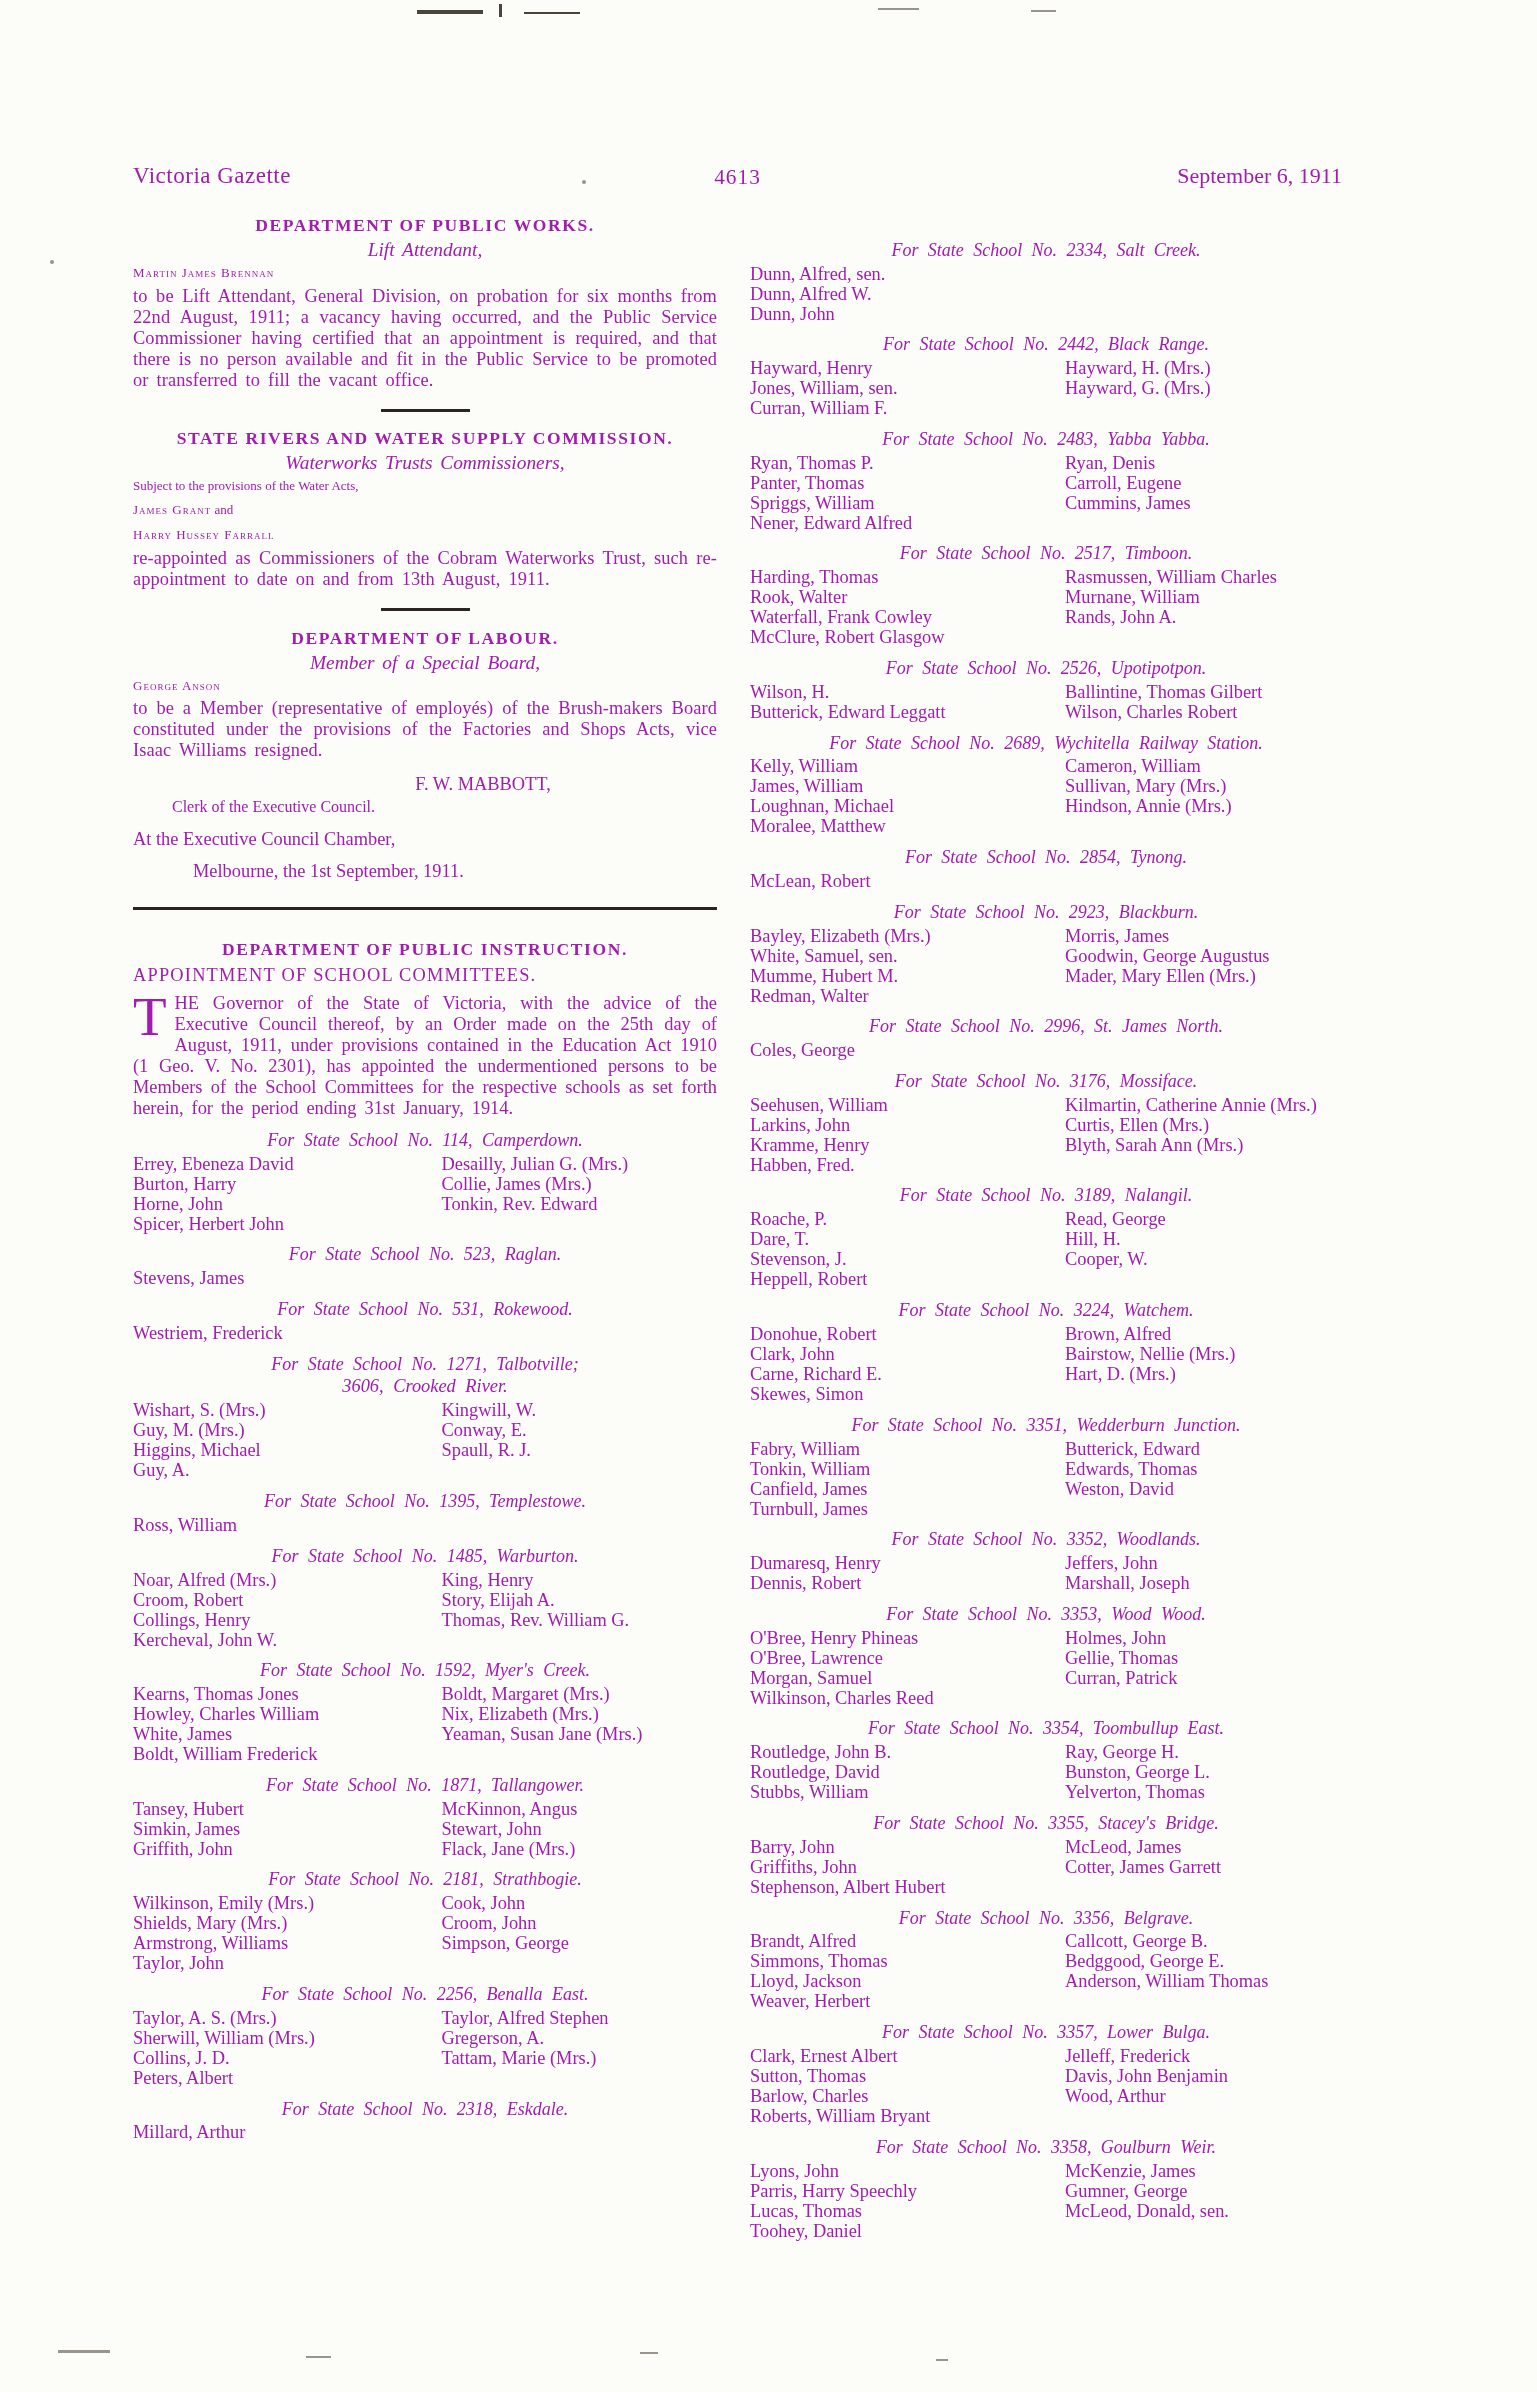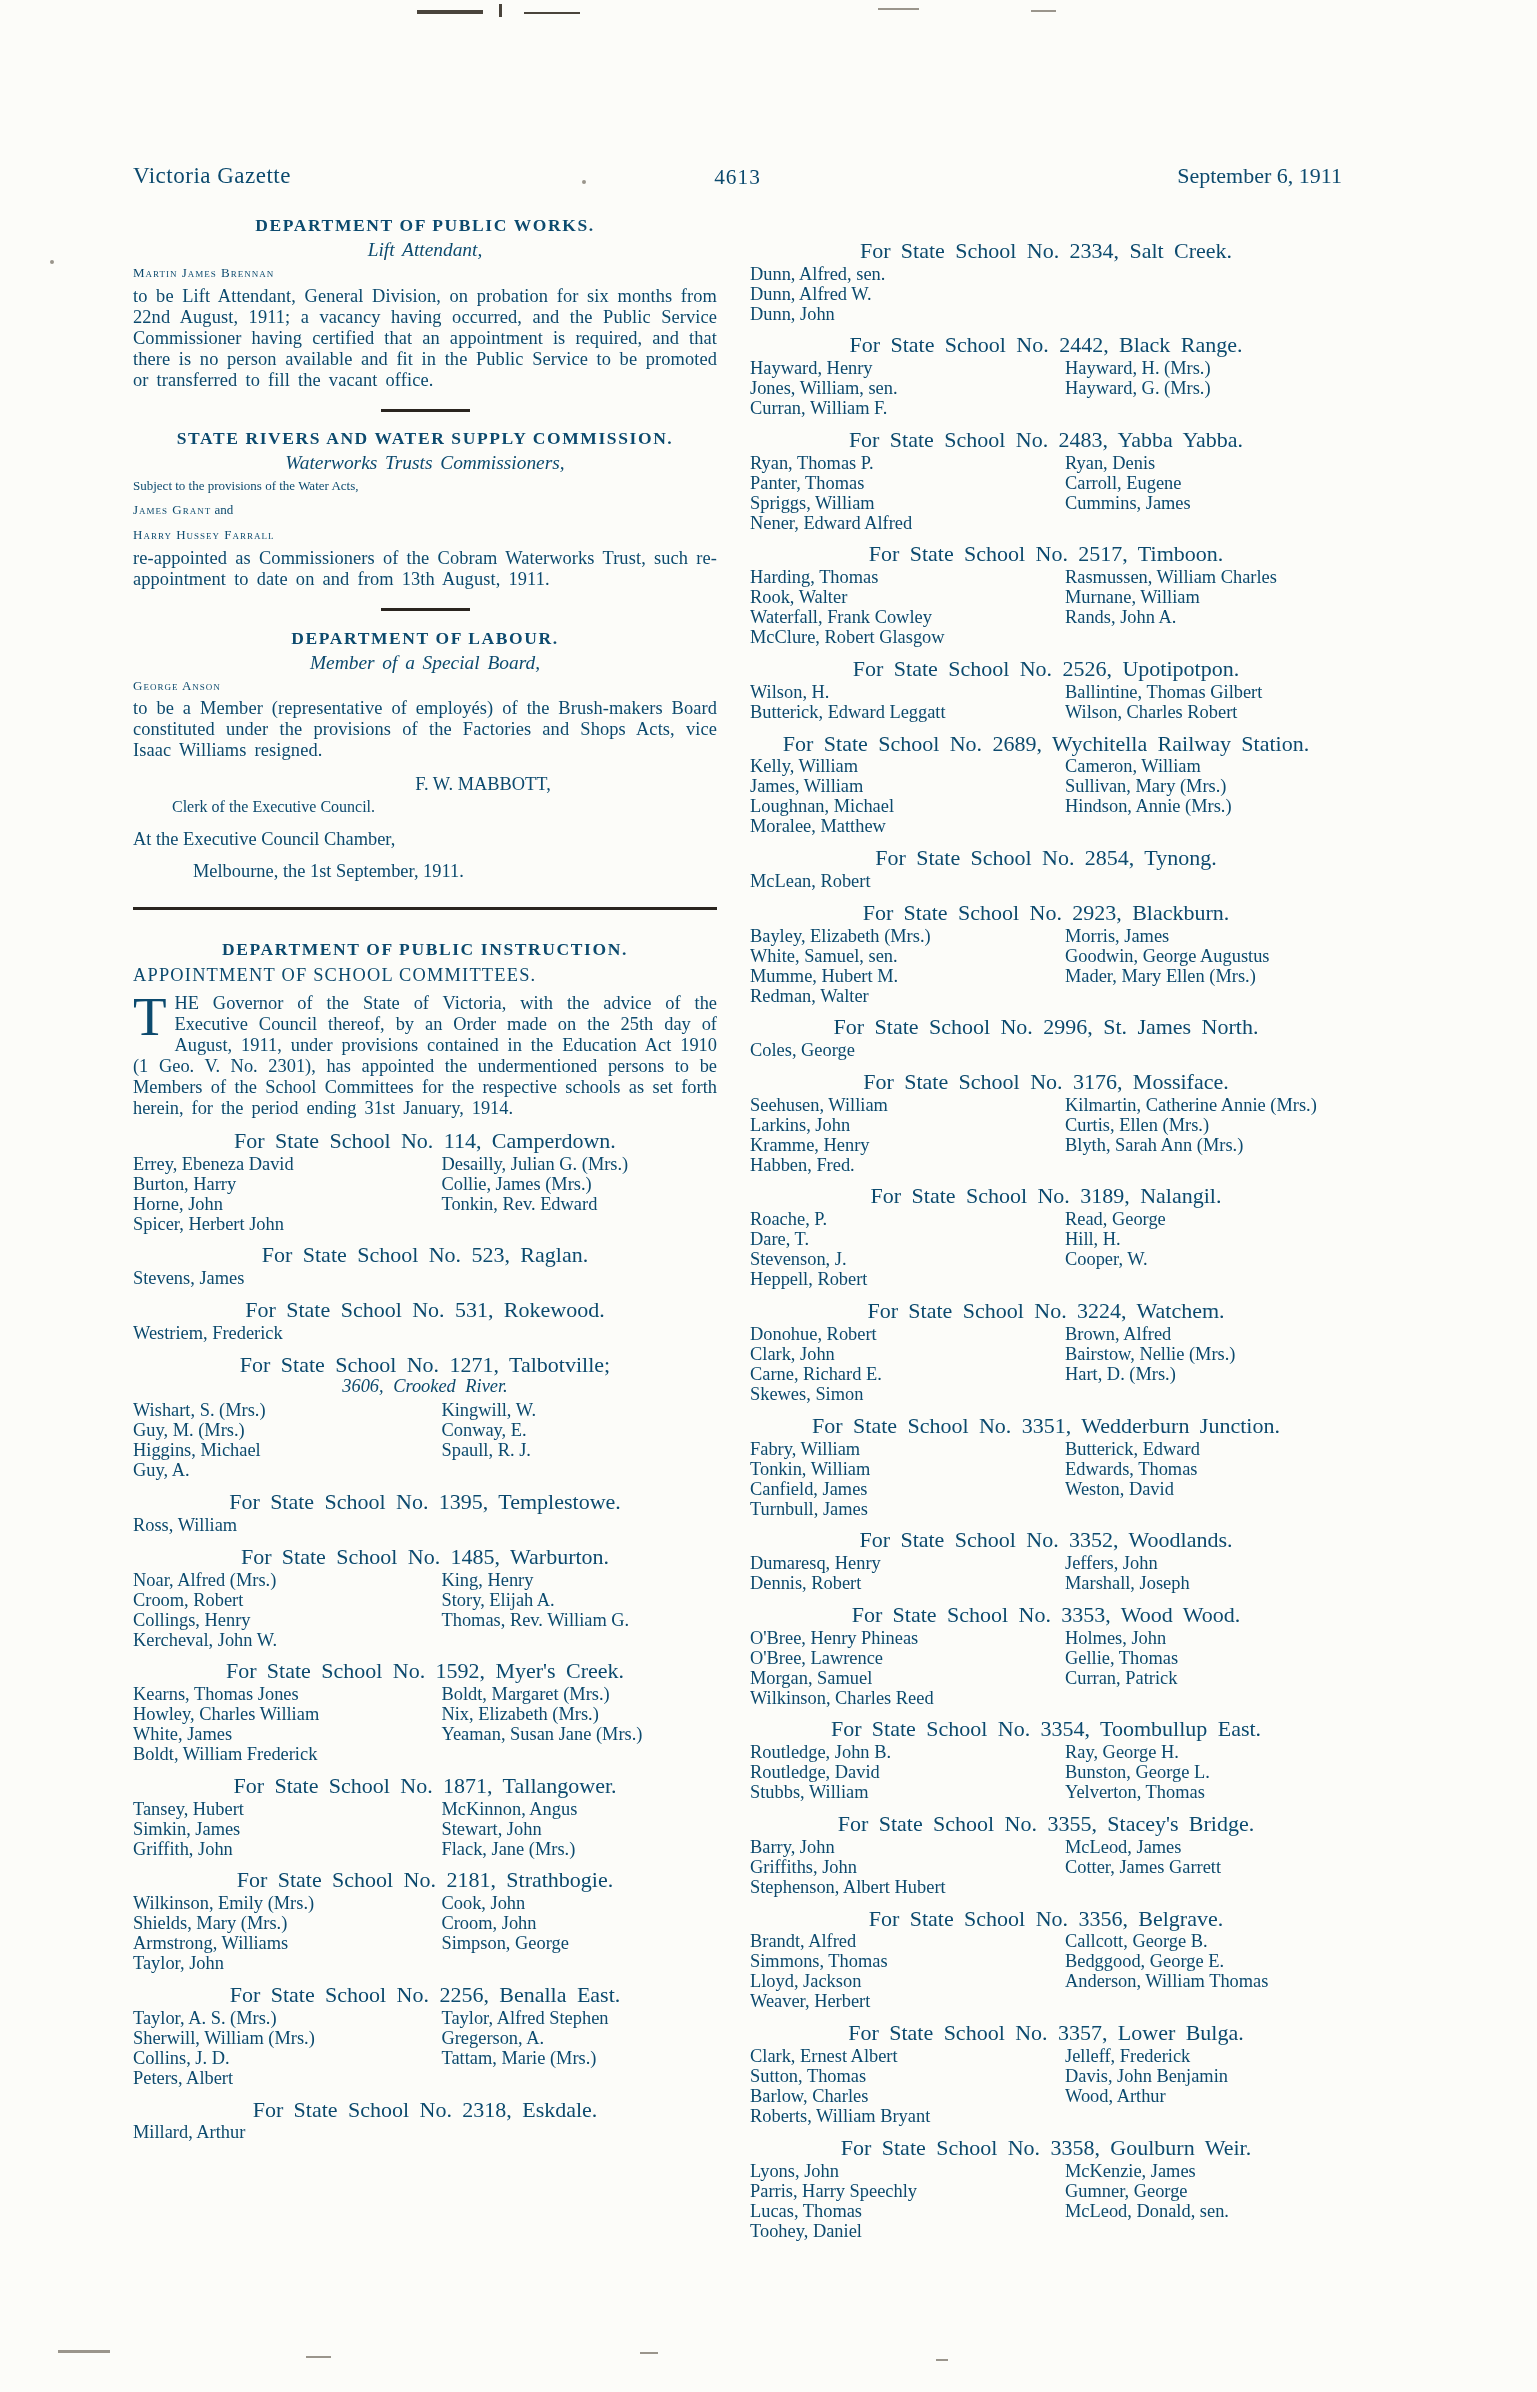--- a/index.html
+++ b/index.html
@@ -1,18 +1,18 @@
 <!DOCTYPE html>
 <html><head>
 <meta charset="utf-8">
 <style>
   html,body{margin:0;padding:0;background:#e9e8e4;}
   #page{
     position:relative;width:1537px;height:2393px;background:#fcfcf9;
-    font-family:"Liberation Serif","DejaVu Serif",serif;color:#0c4a6e;
+    font-family:"Liberation Serif","DejaVu Serif",serif;color:#a21caf;
     overflow:hidden;
   }
   
   #masthead{position:absolute;left:133px;top:163px;width:1209px;height:33px;}
   #pub-title{position:absolute;left:0;top:0;font-size:23px;letter-spacing:0.5px;}
   #page-num{position:absolute;left:0;right:0;top:1.9px;text-align:center;font-size:21.3px;letter-spacing:1px;}
   #issue-date{position:absolute;right:0;top:0;font-size:22px;}
   
   .col{position:absolute;line-height:21px;font-size:18.4px;}
   #col-left{left:133px;top:215px;width:584px;}
@@ -27,21 +27,21 @@
   .rule-long{width:100%;height:2.9px;background:#2a2520;margin:25px 0 29px;}
   .sig-name{text-align:center;font-size:18.4px;margin:12.6px 0 0;padding-left:116px;}
   .sig-role{text-align:left;font-size:16px;margin:1px 0 0;padding-left:39px;font-family:Liberation Serif, serif;}
   .place-1{margin:11.6px 0 0;}
   .place-2{margin:11px 0 0 60px;}
   .sub-caps{font-size:18.4px;letter-spacing:1.2px;margin:5.8px 0 3.9px;}
   .intro{margin:6.8px 0 0;text-align:justify;word-spacing:3.4px;}
   .dropcap{float:left;font-size:55px;line-height:43px;padding:1.9px 7.8px 0 0;}
   
   .school{margin:0;}
-  .school-head{text-align:center;font-size:22px;word-spacing:4.9px;margin:10.7px 0 2.9px;}
+  .school-head{text-align:center;font-style:italic;font-size:18px;word-spacing:4.9px;margin:10.7px 0 2.9px;}
   .school-head-2{display:none;text-align:center;font-style:italic;font-size:18.4px;word-spacing:4.9px;margin:-1px 0 2.9px;}
   .members{display:flex;}
   .mcol{box-sizing:border-box;}
   #schools-left .mcol1{width:309px;}
   #schools-left .mcol2{width:276px;}
   #schools-right .mcol1{width:315px;}
   #schools-right .mcol2{width:277px;}
   .member{padding-left:29px;text-indent:-29px;line-height:20px;}
   
   .art{position:absolute;background:#4a443c;}

